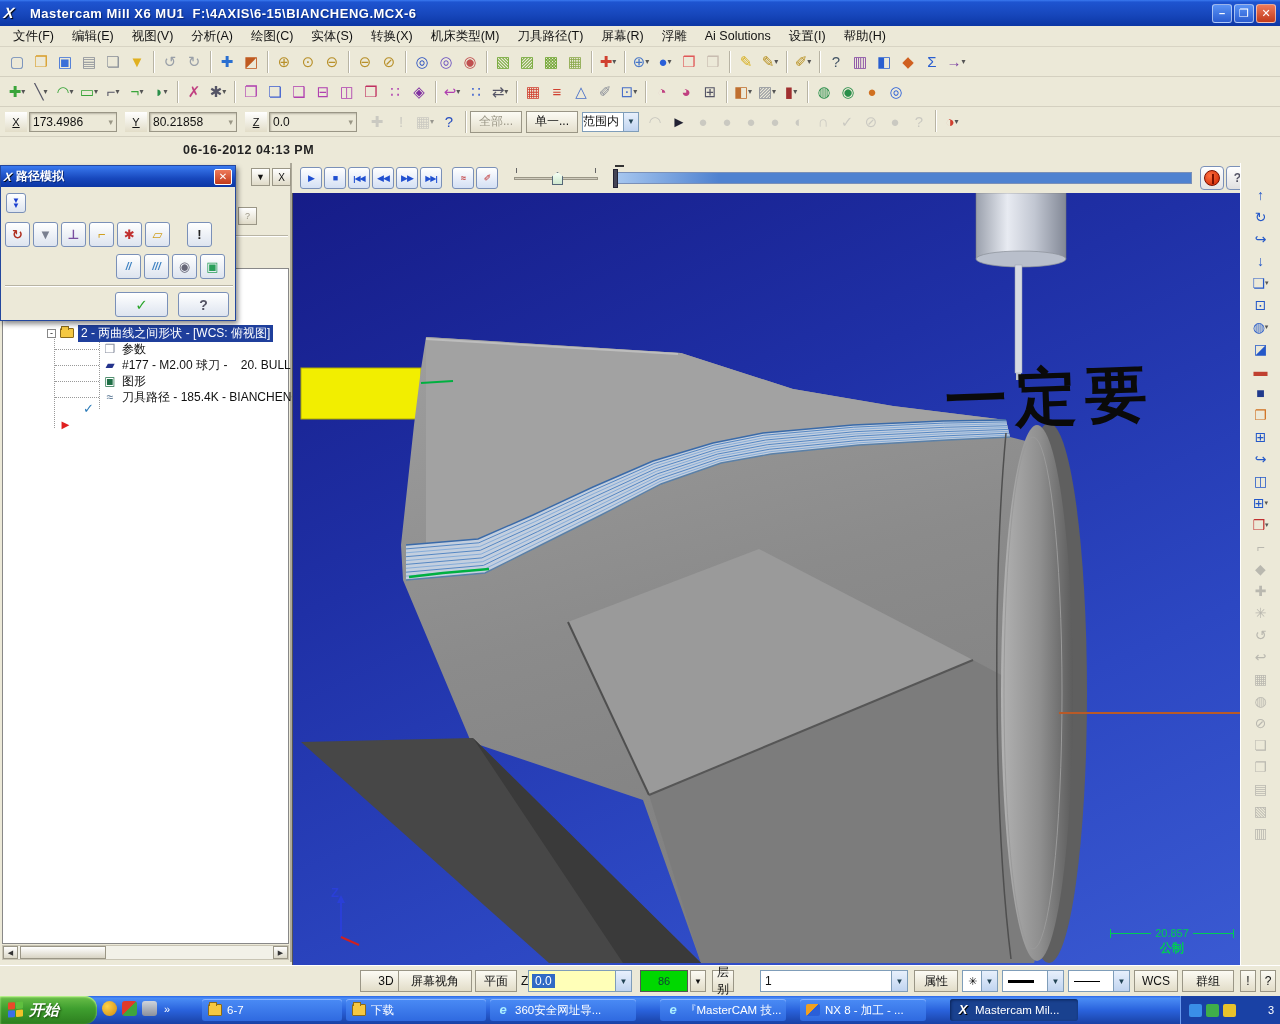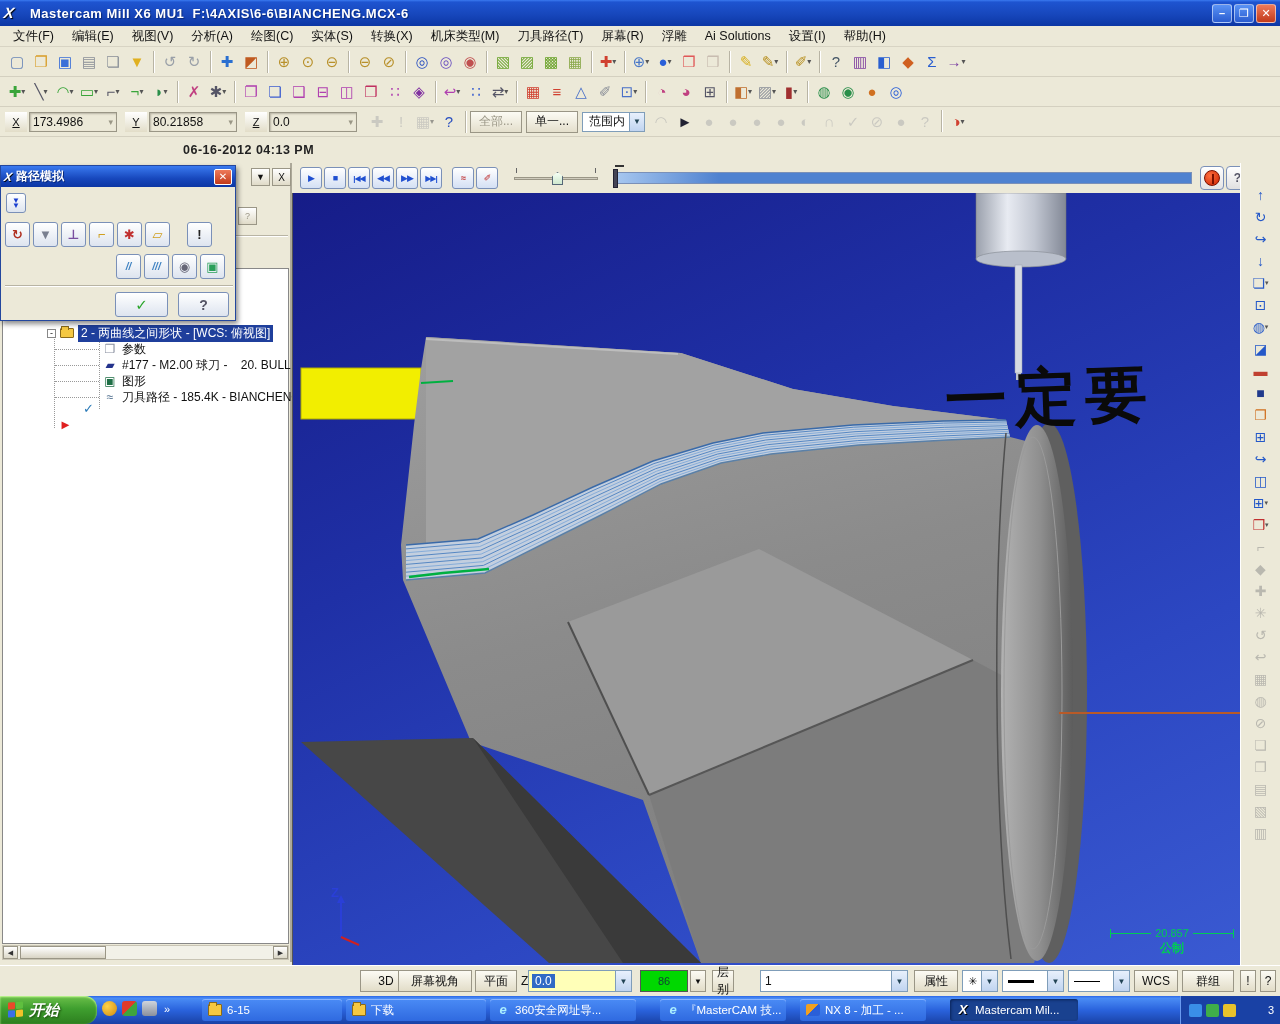--- a/index.html
+++ b/index.html
@@ -136,21 +136,21 @@
 .trayi{width:13px;height:13px;border-radius:2px}
 #watermark{position:absolute;right:8px;top:3px;font-size:19px;font-weight:bold;color:#e01818;letter-spacing:0;text-shadow:-1px -1px 0 #fff,1px -1px 0 #fff,-1px 1px 0 #fff,1px 1px 0 #fff,2px 2px 1px #a00;white-space:nowrap}
 .pre{white-space:pre}
 </style>
 </head>
 <body>
 <div id="screen">
 
 <div id="titlebar">
   <span id="mc-logo">X</span>
-  <span id="win-title">Mastercam Mill X6 MU1  F:\4AXIS\6-6\BIANCHENG.MCX-6</span>
+  <span id="win-title">Mastercam Mill X6 MU1  F:\4AXIS\6-15\BIANCHENG.MCX-6</span>
   <span id="win-btns">
     <span class="wbtn">–</span>
     <span class="wbtn">❐</span>
     <span class="wbtn close">✕</span>
   </span>
 </div>
 
 <div id="menubar">
       <span class="menu-item">文件(F)</span>
       <span class="menu-item">编辑(E)</span>
@@ -279,21 +279,21 @@
       </span>
   <span id="tb3mid" style="display:flex">
         <span class="tbi dis" style="color: rgb(176, 176, 168);">✚</span>
         <span class="tbi dis" style="color: rgb(176, 176, 168);">!</span>
         <span class="tbi dd dis" style="color: rgb(176, 176, 168);">▦</span>
         <span class="tbi" style="color: rgb(42, 80, 192);">?</span>
       </span>
   <span class="sepv"></span>
   <span class="selbtn dis">全部...</span>
   <span class="selbtn">单一...</span>
-  <span class="combo-sm" style="padding-left:6px">
+  <span class="combo-sm" style="">
         <span>范围内</span>
         <span class="arr">▼</span>
       </span>
   <span id="tb3right" style="display:flex">
         <span class="tbi dis" style="color: rgb(170, 170, 170);">◠</span>
         <span class="tbi" style="color: rgb(34, 34, 51);">►</span>
         <span class="tbi dis" style="color: rgb(176, 176, 168);">●</span>
         <span class="tbi dis" style="color: rgb(176, 176, 168);">●</span>
         <span class="tbi dis" style="color: rgb(176, 176, 168);">●</span>
         <span class="tbi dis" style="color: rgb(176, 176, 168);">●</span>
@@ -538,21 +538,21 @@
   </div>
   <div id="ql">
     <span class="qli" style="background:radial-gradient(circle at 35% 35%,#ffd24a,#d08a10);border-radius:50%"></span>
     <span class="qli" style="background:linear-gradient(135deg,#e03a2a 50%,#3fa53f 50%)"></span>
     <span class="qli" style="background:linear-gradient(#cfd4dc,#8a909c)"></span>
     <span id="ql-chev">»</span>
   </div>
   <div id="task-buttons">
         <div class="task-btn" style="left: 202px; width: 140px;">
           <span class="ticon icon-folder"></span>
-          <span>6-15</span>
+          <span>6-7</span>
         </div>
         <div class="task-btn" style="left: 346px; width: 140px;">
           <span class="ticon icon-folder"></span>
           <span>下载</span>
         </div>
         <div class="task-btn" style="left: 490px; width: 146px;">
           <span class="ticon icon-ie">e</span>
           <span>360安全网址导...</span>
         </div>
         <div class="task-btn" style="left: 660px; width: 126px;">

